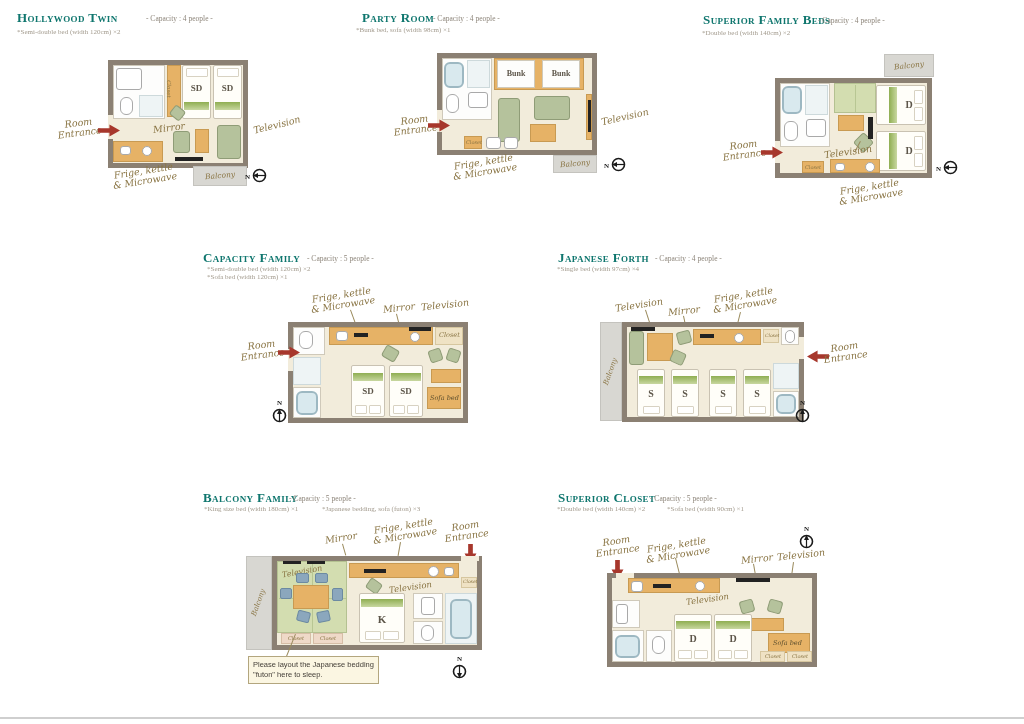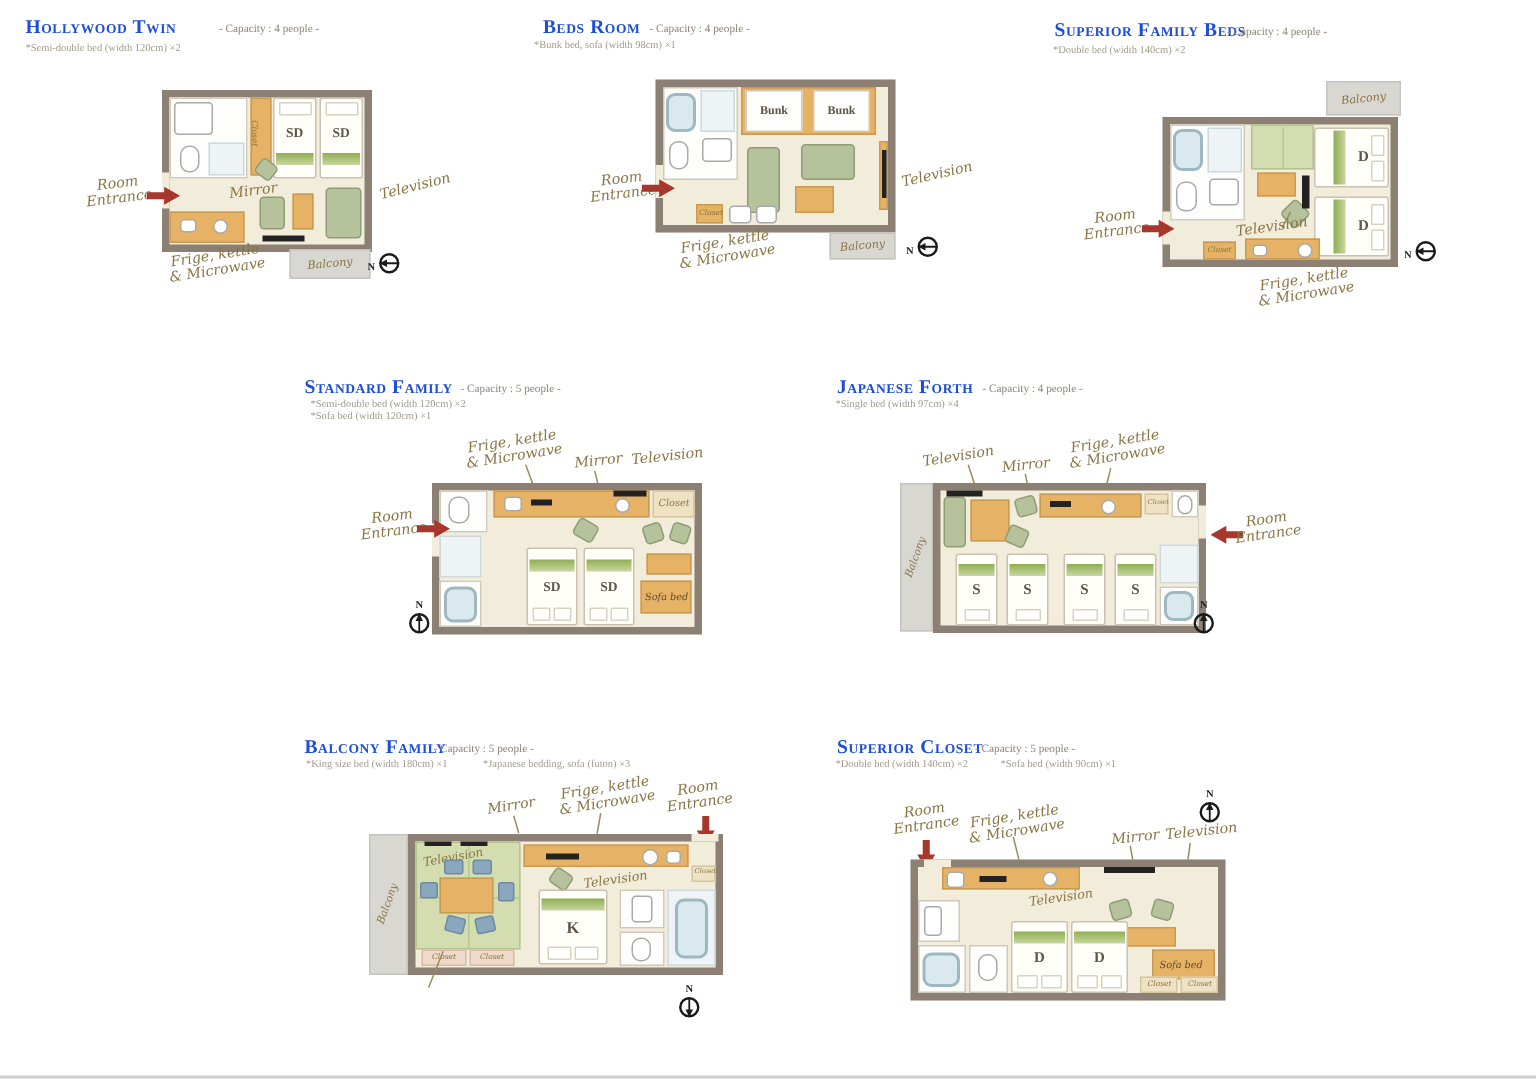--- a/index.html
+++ b/index.html
@@ -1,19 +1,19 @@
 <!DOCTYPE html>
 <html><head>
 <meta charset="utf-8">
 <style>
 *{margin:0;padding:0;box-sizing:border-box}
 html,body{background:#fff}
 body{width:1024px;height:724px;position:relative;overflow:hidden;font-family:"Liberation Sans",sans-serif}
 .abs{position:absolute}
-.plan-title{font-family:"Liberation Serif",serif;font-variant:small-caps;font-weight:700;font-size:13px;color:#1d4ed8;letter-spacing:.4px;white-space:nowrap}
+.plan-title{font-family:"Liberation Serif",serif;font-variant:small-caps;font-weight:700;font-size:13px;color:#0f766e;letter-spacing:.4px;white-space:nowrap}
 .cap{font-family:"Liberation Serif",serif;font-size:7.5px;color:#8d857a;white-space:nowrap}
 .note{font-family:"Liberation Serif",serif;font-size:7px;color:#a29a8d;white-space:nowrap}
 .room{background:#f2ecdb;border:5px solid #8b8073}
 .script{font-family:"DejaVu Serif",serif;font-style:italic;color:#8a7544;white-space:nowrap;line-height:1.06}
 .script.center{text-align:center}
 .bal{background:#d8d7d2;border:1px solid #c4c3be;display:flex;align-items:center;justify-content:center;overflow:hidden}
 .tan{background:#e6b266;border:1px solid #c89a52}
 .beige{background:#efe2c4;border:1px solid #d6c69f}
 .pinkish{background:#efd9c8;border:1px solid #d6bda6}
 .sofa{background:#b5c29c;border:1px solid #8f9c77;border-radius:3px}
@@ -104,21 +104,21 @@
     <span class="cn">N</span>
     <span><svg width="15" height="15" viewBox="0 0 15 15">
           <circle cx="7.5" cy="7.5" r="6" fill="none" stroke="#1a1a1a" stroke-width="1.6"></circle>
           <line x1="1.5" y1="7.5" x2="13.5" y2="7.5" stroke="#1a1a1a" stroke-width="1.2"></line>
           <path d="M1 7.5 L6 5 L6 10 Z" fill="#1a1a1a"></path>
         </svg></span>
   </div>
 </div>
 
 <div class="abs" style="left:355px;top:5px;width:290px;height:210px">
-  <div class="abs plan-title" style="left:7px;top:5px">Beds Room</div>
+  <div class="abs plan-title" style="left:7px;top:5px">Party Room</div>
   <div class="abs cap" style="left:78px;top:9px">- Capacity : 4 people -</div>
   <div class="abs note" style="left:1px;top:21px">*Bunk bed, sofa (width 98cm) ×1</div>
 
   <div class="abs room" style="left:82px;top:48px;width:160px;height:102px">
     <div class="abs gap" style="left:-5px;top:52px;width:5px;height:22px"></div>
 
     <div class="abs white" style="left:0;top:0;width:50px;height:62px"></div>
     <div class="abs tub" style="left:2px;top:4px;width:20px;height:26px"></div>
     <div class="abs bathfloor" style="left:25px;top:2px;width:23px;height:28px"></div>
     <div class="abs fix" style="left:4px;top:36px;width:13px;height:19px;border-radius:6px"></div>
@@ -231,21 +231,21 @@
     <span class="cn">N</span>
     <span><svg width="15" height="15" viewBox="0 0 15 15">
           <circle cx="7.5" cy="7.5" r="6" fill="none" stroke="#1a1a1a" stroke-width="1.6"></circle>
           <line x1="1.5" y1="7.5" x2="13.5" y2="7.5" stroke="#1a1a1a" stroke-width="1.2"></line>
           <path d="M1 7.5 L6 5 L6 10 Z" fill="#1a1a1a"></path>
         </svg></span>
   </div>
 </div>
 
 <div class="abs" style="left:200px;top:248px;width:300px;height:185px">
-  <div class="abs plan-title" style="left:3px;top:2px">Standard Family</div>
+  <div class="abs plan-title" style="left:3px;top:2px">Capacity Family</div>
   <div class="abs cap" style="left:107px;top:6px">- Capacity : 5 people -</div>
   <div class="abs note" style="left:7px;top:17px">*Semi-double bed (width 120cm) ×2</div>
   <div class="abs note" style="left:7px;top:25px">*Sofa bed (width 120cm) ×1</div>
 
   <div class="abs script center" style="left:110px;top:42px;font-size:9.5px;transform:rotate(-9deg)">
     <span style="display:block">Frige, kettle</span>
     <span style="display:block">&amp; Microwave</span>
   </div>
   <div class="abs script" style="left:183px;top:55px;font-size:9.5px;transform:rotate(-6deg)">Mirror</div>
   <div class="abs script" style="left:221px;top:52px;font-size:9.5px;transform:rotate(-6deg)">Television</div>
@@ -458,20 +458,24 @@
     </div>
     <div class="abs white" style="left:136px;top:32px;width:30px;height:26px"></div>
     <div class="abs fix" style="left:144px;top:36px;width:14px;height:18px"></div>
     <div class="abs white" style="left:136px;top:60px;width:30px;height:23px"></div>
     <div class="abs fix" style="left:144px;top:64px;width:13px;height:16px;border-radius:6px"></div>
     <div class="abs bathfloor" style="left:168px;top:32px;width:32px;height:51px"></div>
     <div class="abs tub" style="left:173px;top:38px;width:22px;height:40px"></div>
   </div>
 
   <div class="pline" style="left:95px;top:146px;height:26px;transform:rotate(22deg)"></div>
+  <div class="abs notebox" style="left:48px;top:168px">
+    <span style="display:block">Please layout the Japanese bedding</span>
+    <span style="display:block">"futon" here to sleep.</span>
+  </div>
   <div class="abs compass-v" style="left:252px;top:168px">
     <span class="cn">N</span>
     <span><svg width="15" height="15" viewBox="0 0 15 15">
           <circle cx="7.5" cy="7.5" r="6" fill="none" stroke="#1a1a1a" stroke-width="1.6"></circle>
           <line x1="7.5" y1="1.5" x2="7.5" y2="13.5" stroke="#1a1a1a" stroke-width="1.2"></line>
           <path d="M7.5 14 L5 9 L10 9 Z" fill="#1a1a1a"></path>
         </svg></span>
   </div>
 </div>
 

